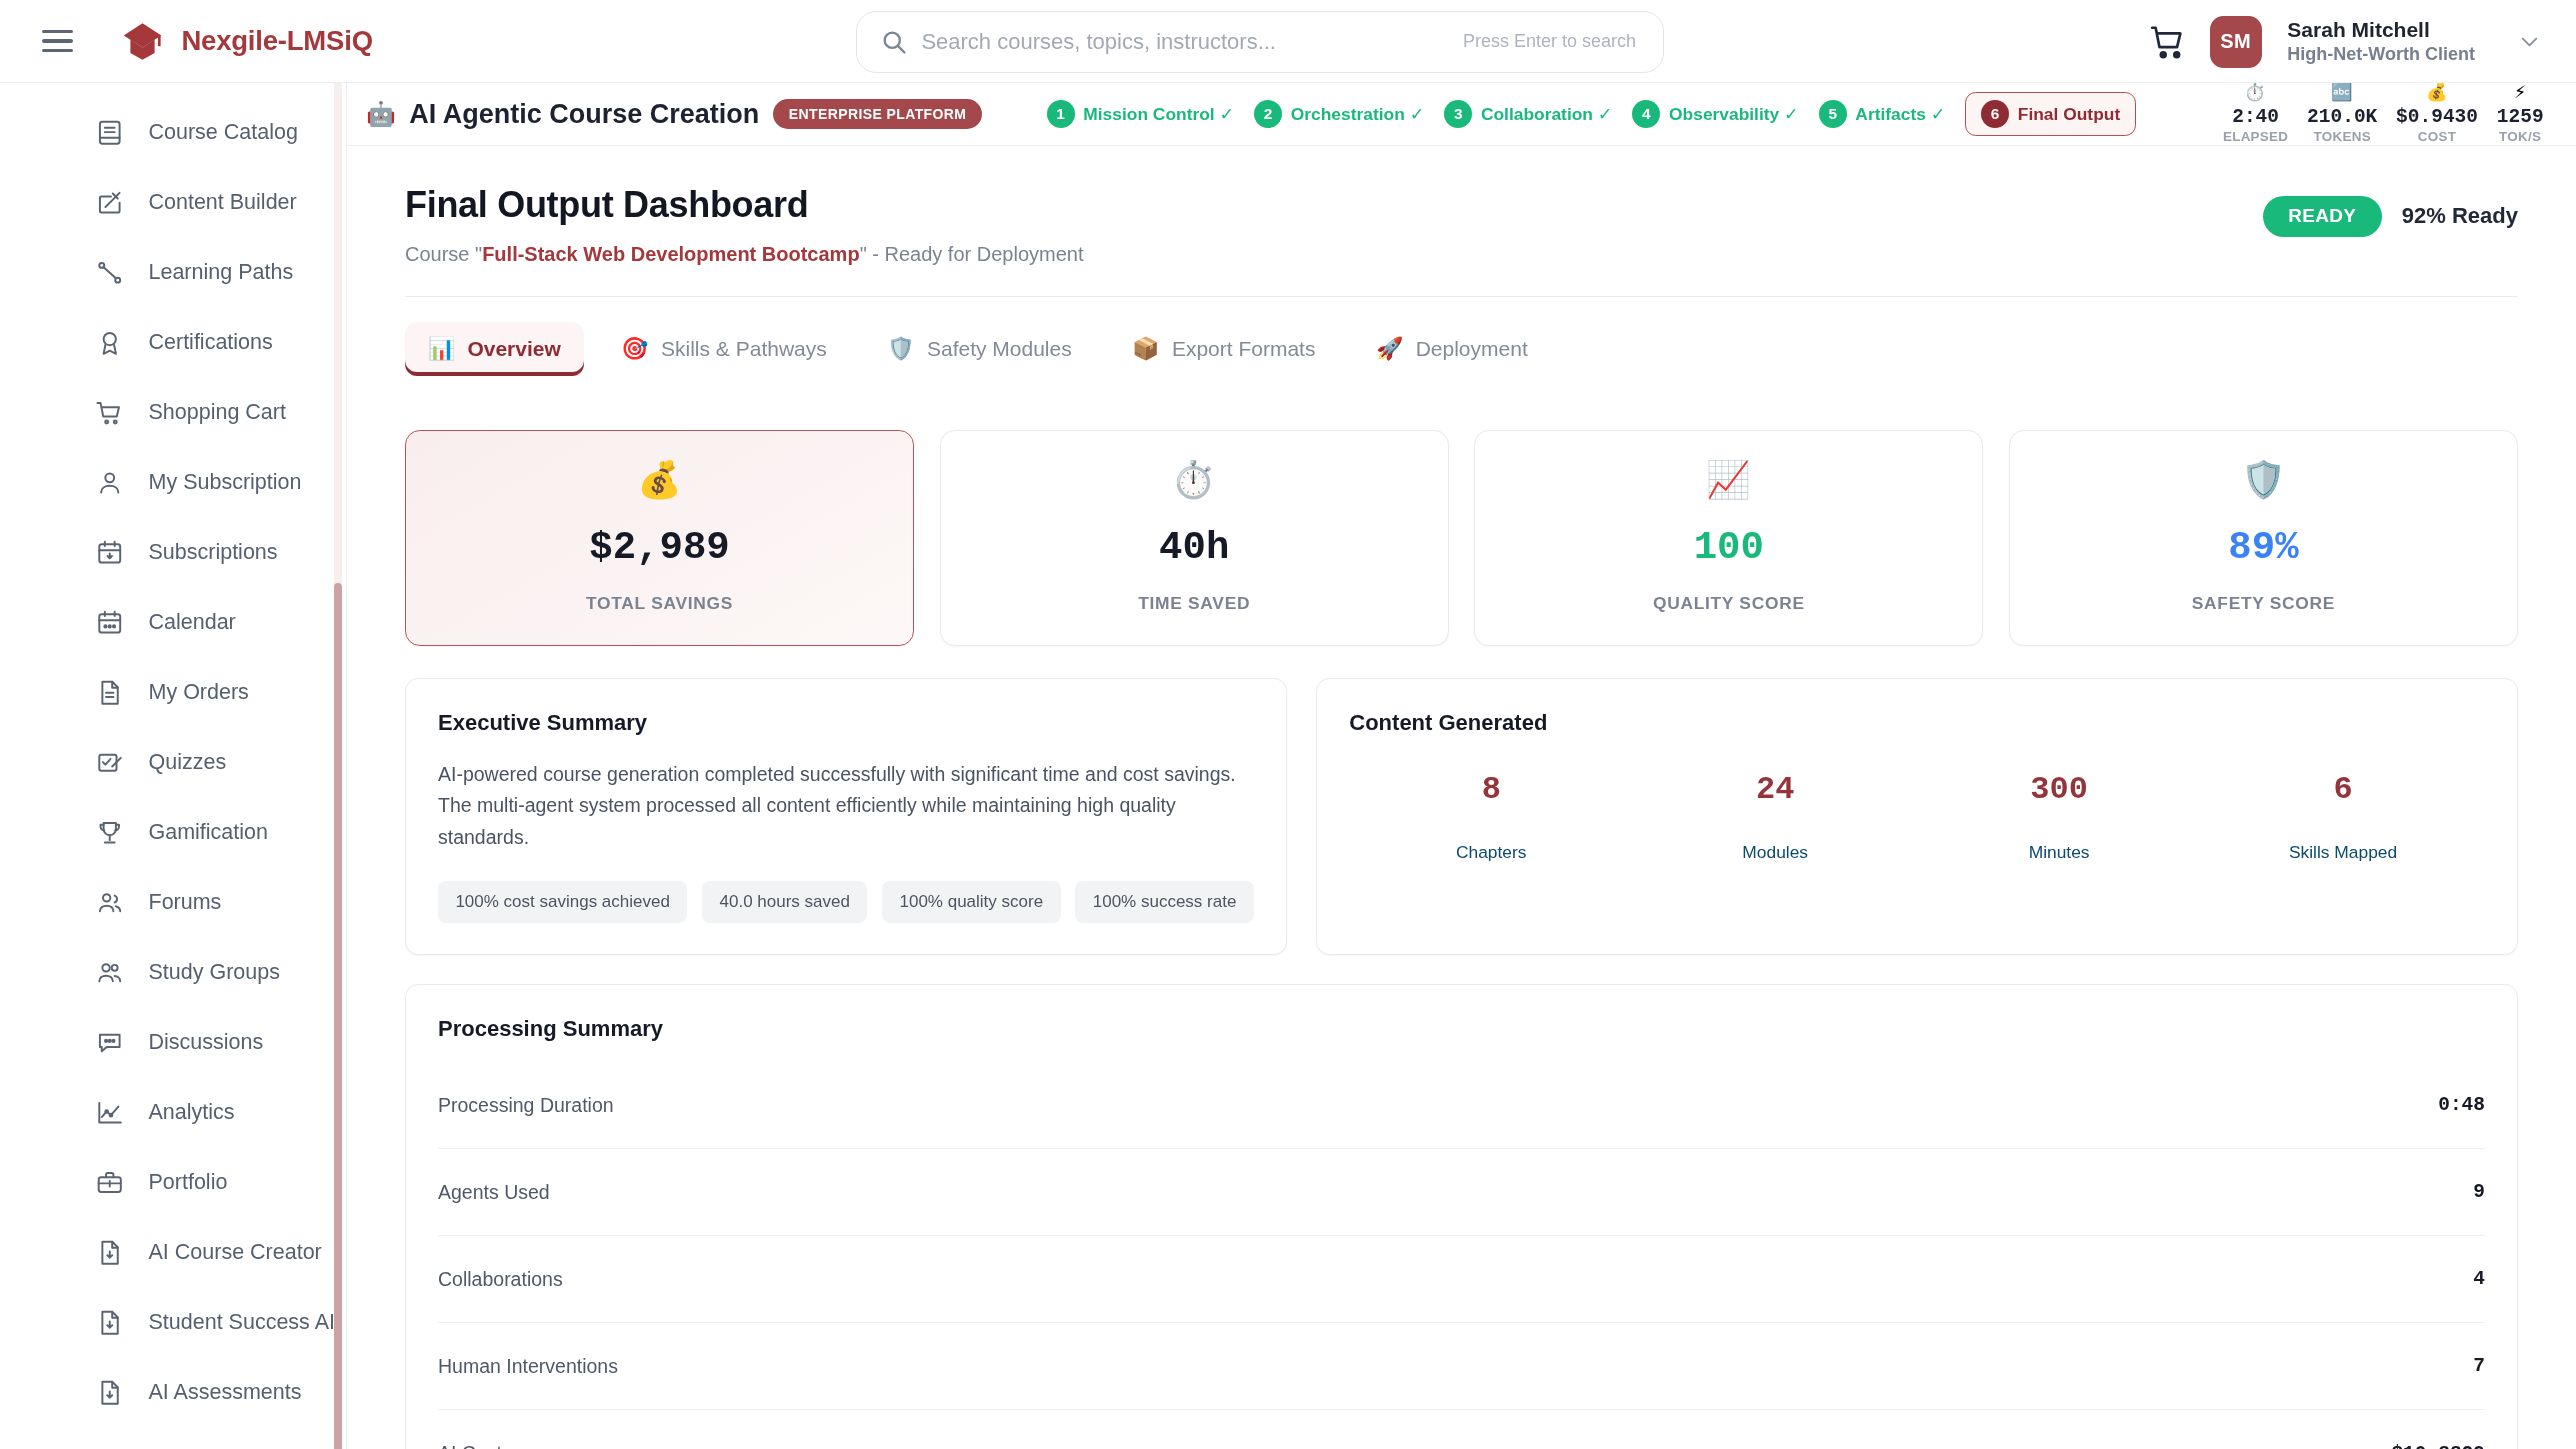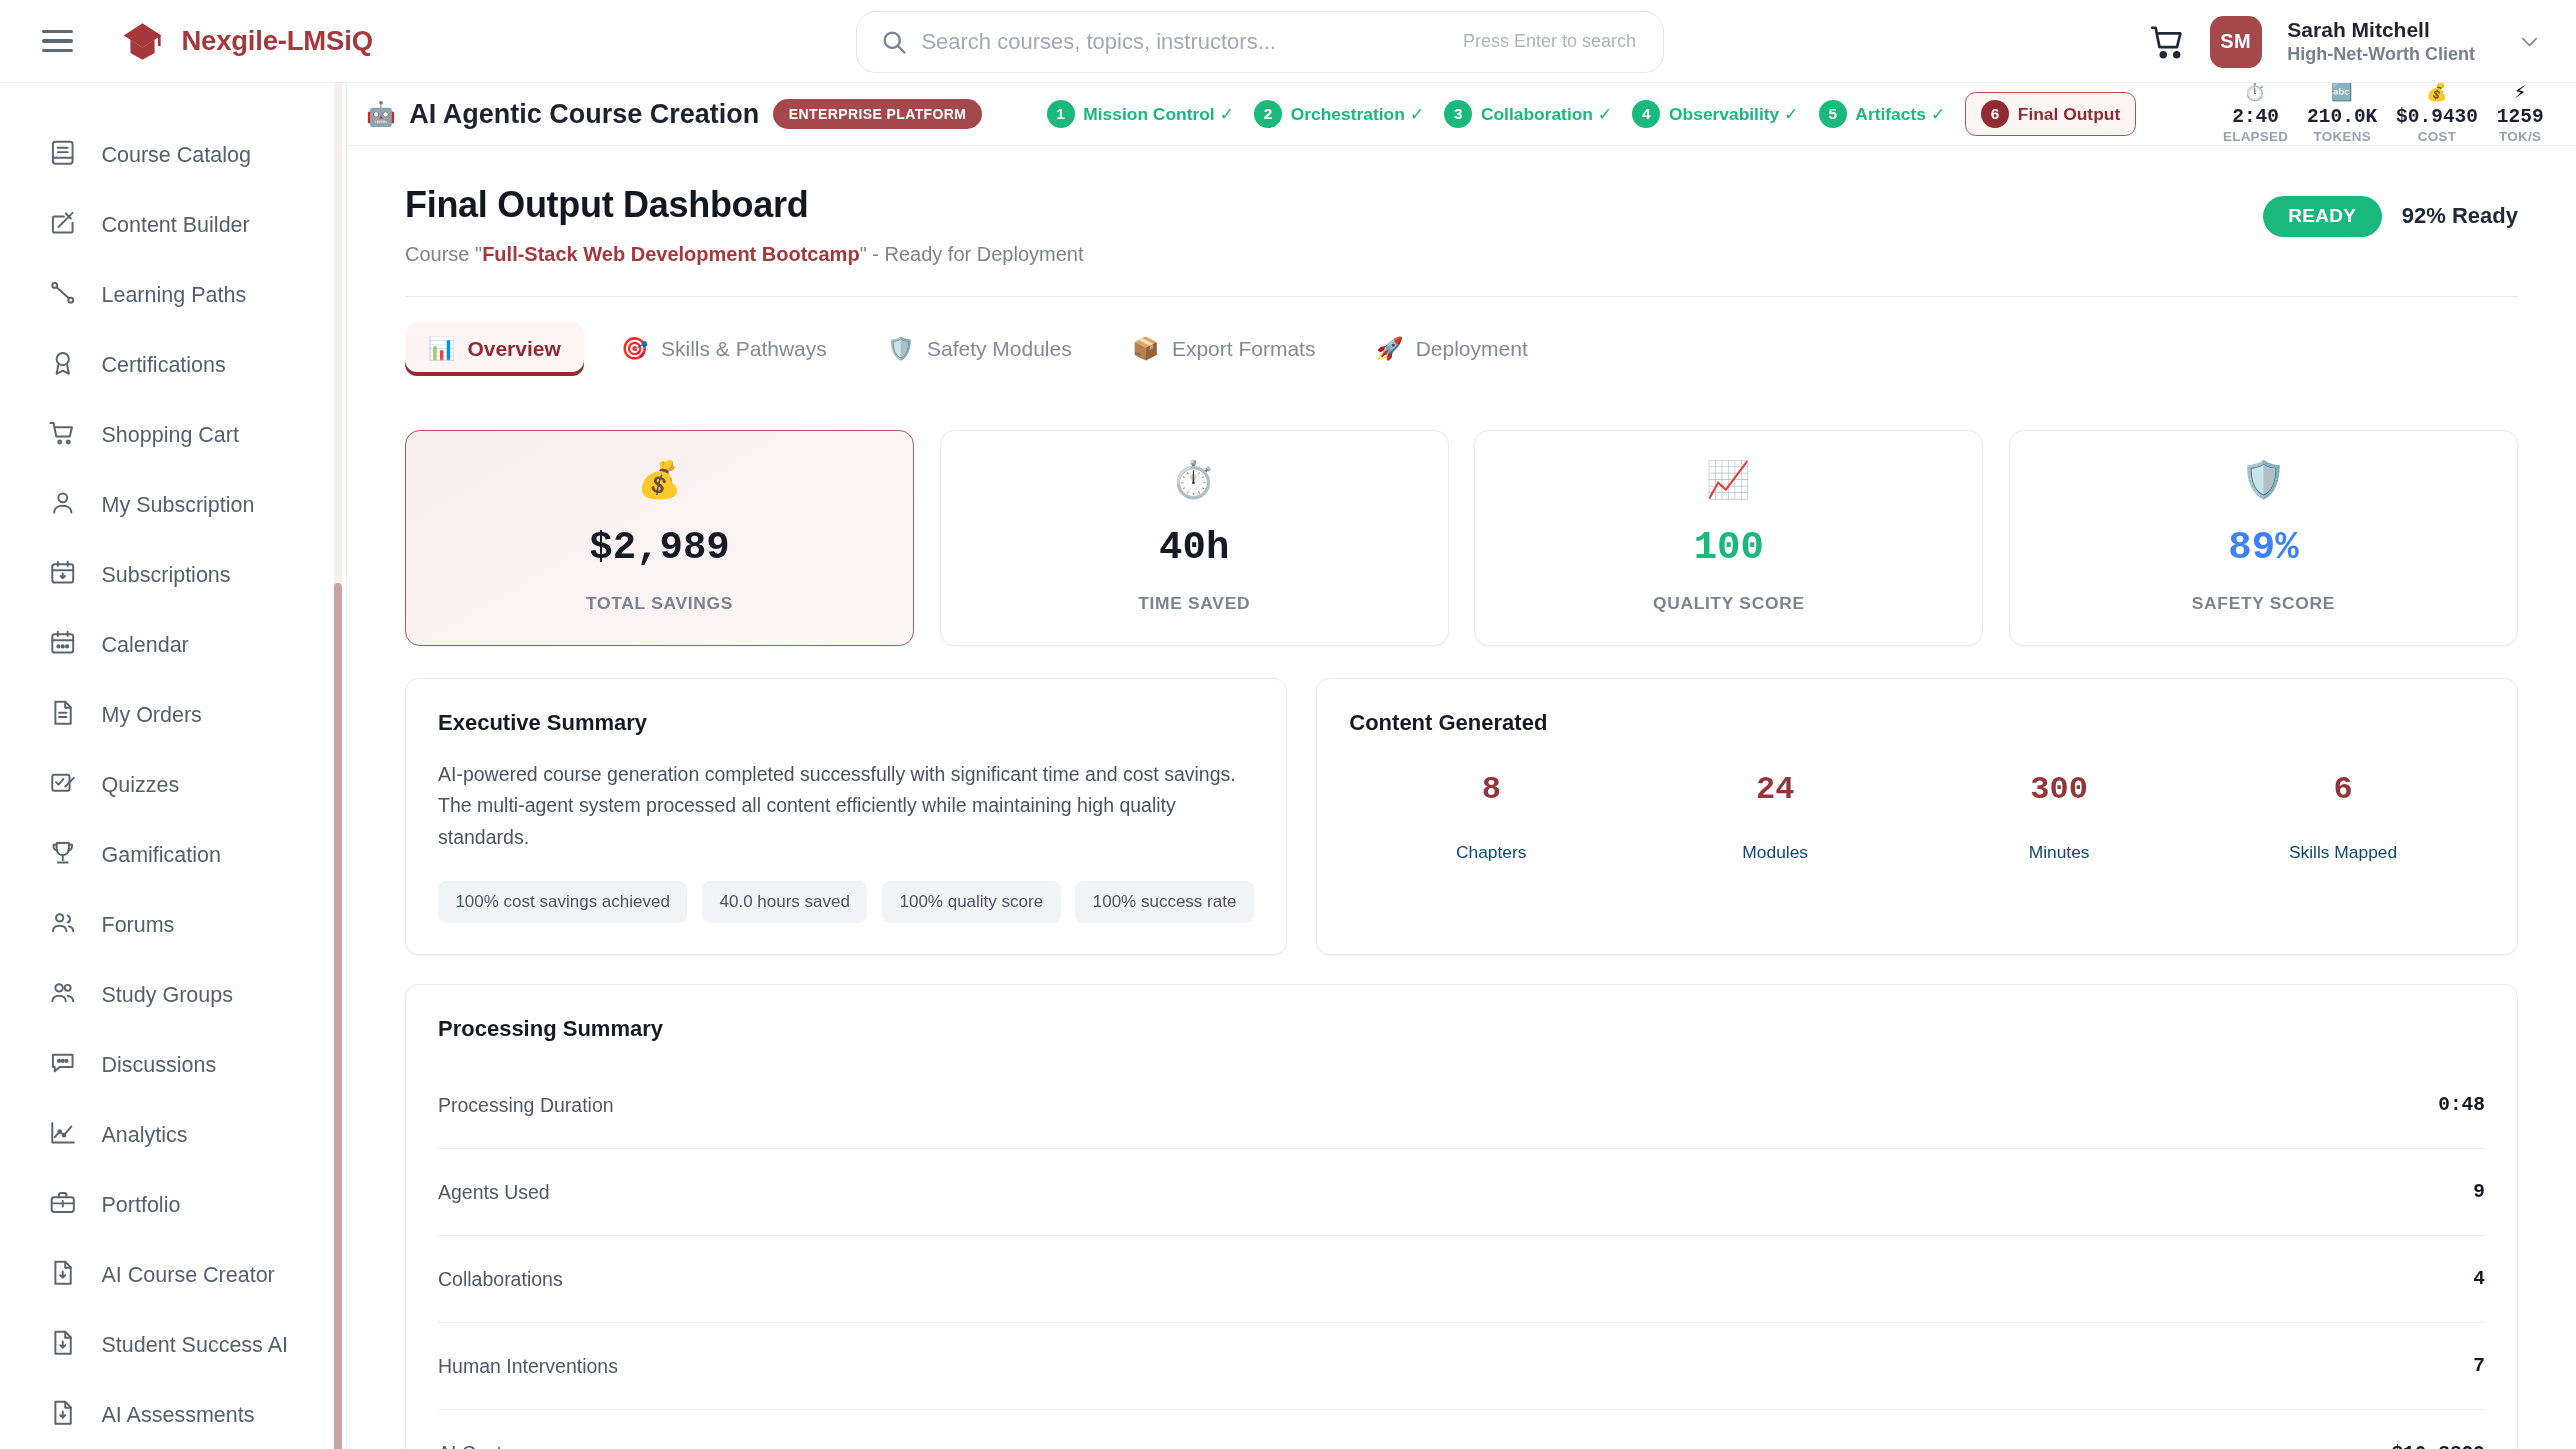--- a/index.html
+++ b/index.html
@@ -66,23 +66,24 @@
   
   .sidebar {
     width: 347px; min-width: 347px;
     background: #ffffff;
     border-right: 0.7px solid #eceef1;
     position: relative;
     padding-top: 14.8px;
     overflow: hidden;
   }
   .nav-item {
-    display: flex; align-items: flex-end; gap: 24px;
+    display: flex; align-items: center; gap: 24px;
     height: 70px; padding-left: 48px;
     cursor: pointer;
+    margin-left: 47px;
   }
   .nav-ico { width: 29.5px; height: 29.5px; flex: none; color: #5b6472; }
   .nav-label { font-size: 21.5px; color: #55606f; white-space: nowrap; }
   .sb-track {
     position: absolute; right: 4px; top: 0; width: 8px; height: 100%;
     background: #f7eeee;
   }
   .sb-thumb {
     position: absolute; right: 4px; top: 500px; width: 8px; height: 899px;
     background: #cba3a3; border-radius: 4px;

